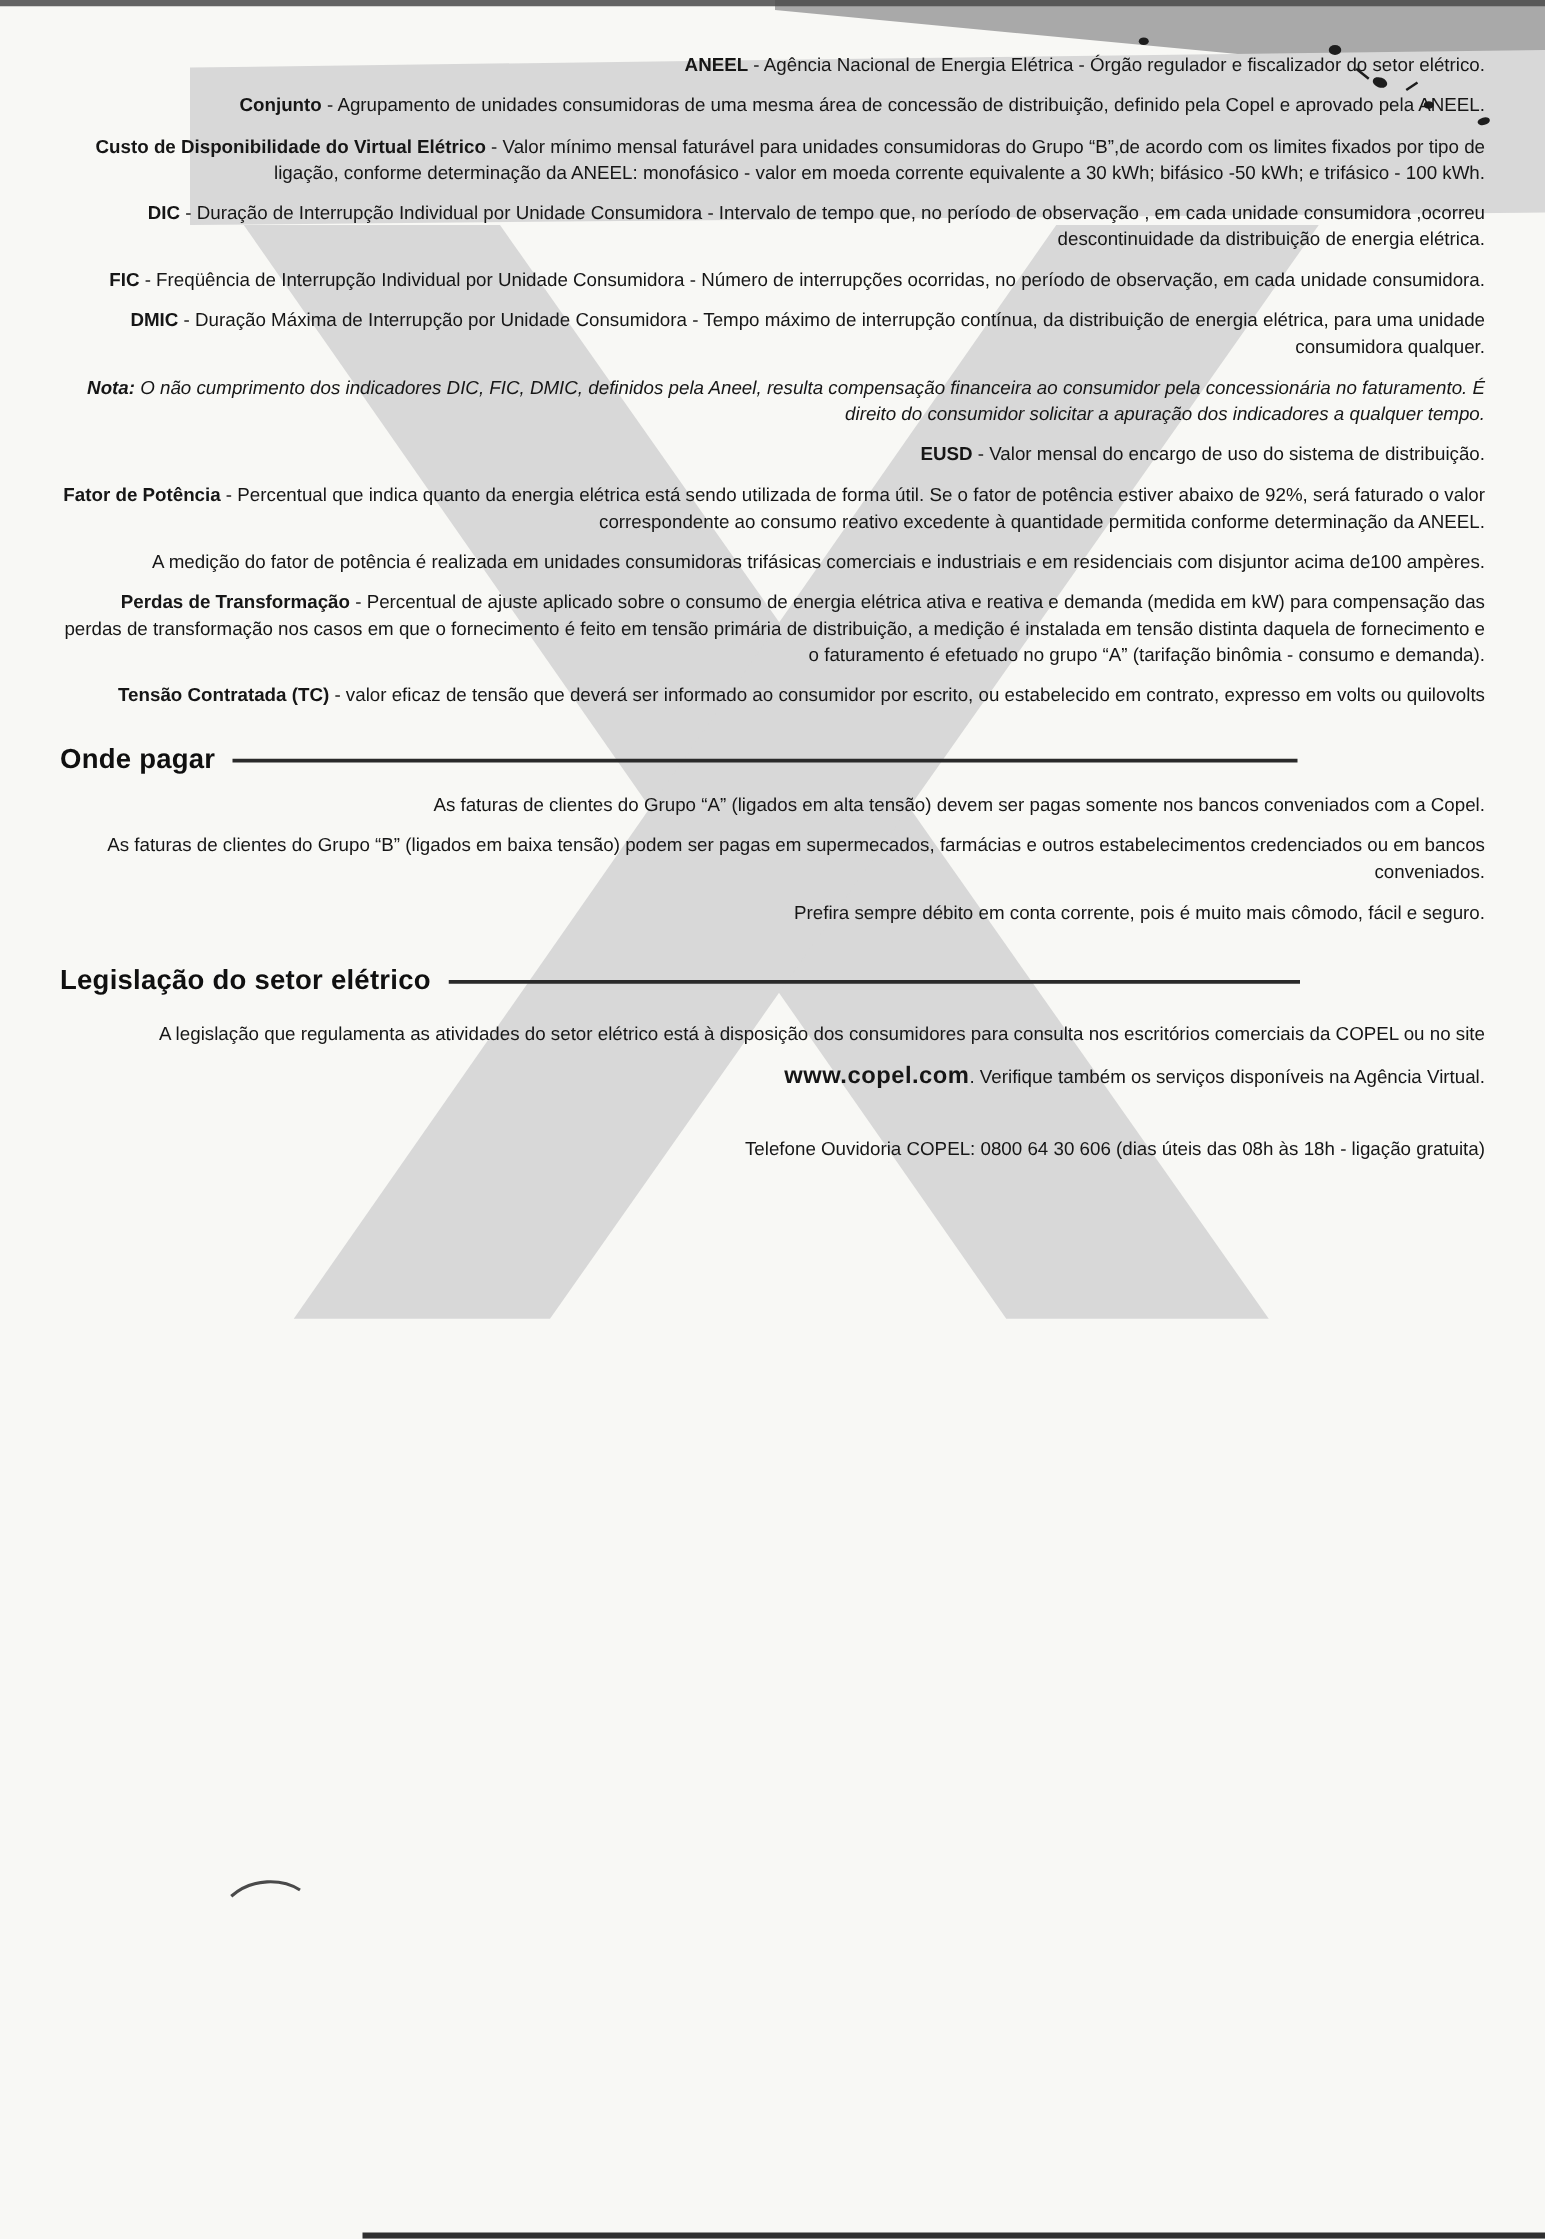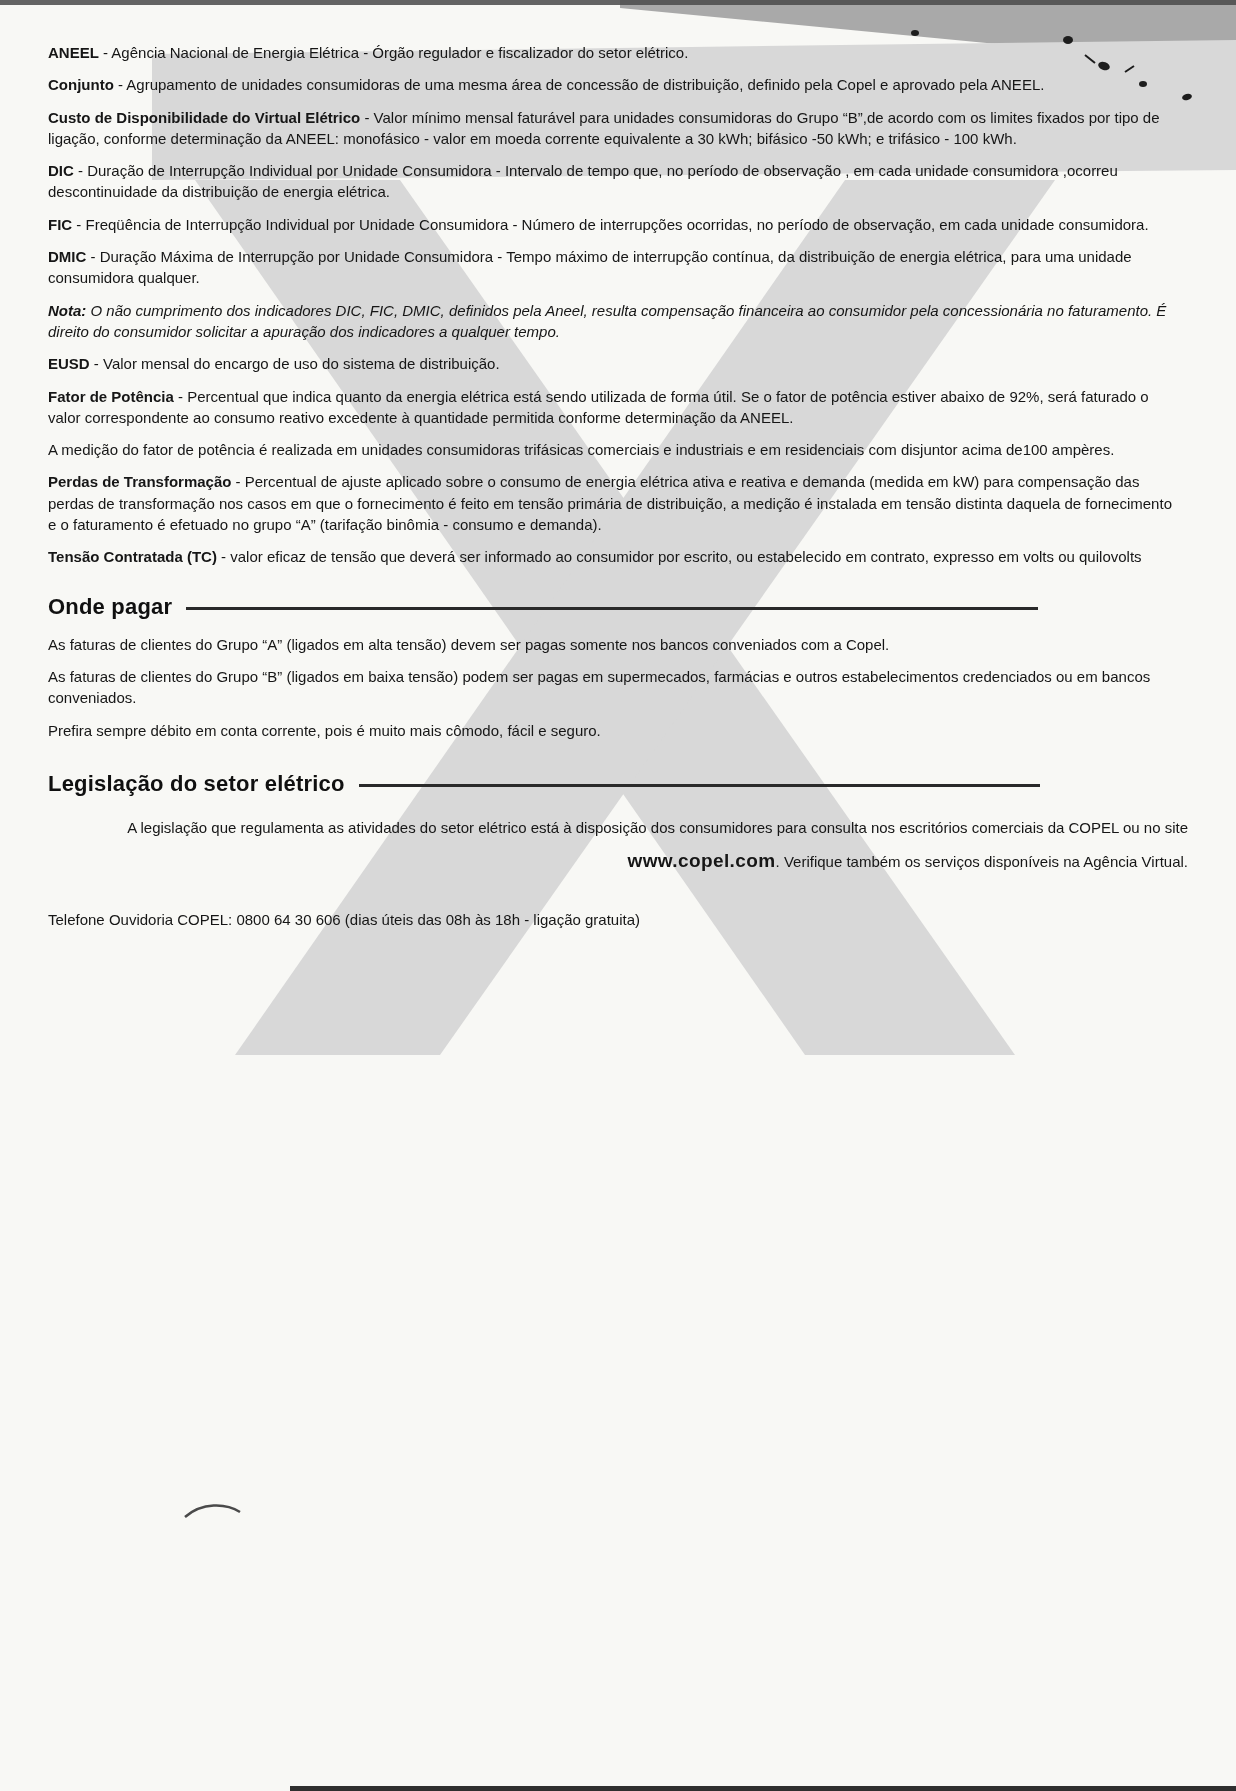--- a/index.html
+++ b/index.html
@@ -42,22 +42,22 @@
     position: relative;
     top: 2px;
   }
   .rule-vocab { margin-right: 280px; }
   .rule-onde  { margin-right: 150px; }
   .rule-leg   { margin-right: 148px; }
 
   .entry, .para {
     font-size: 15px;
     line-height: 1.42;
-    margin: 0 14px 11px 0;
-    text-align: left;
+    margin: 0 0 11px 0;
+    text-align: right;
     max-width: 1140px;
   }
   .entry b { font-weight: bold; }
   .entry.italic { font-style: italic; }
   .vocab-block { margin-top: 16px; }
   .section-gap-onde { margin-top: 26px; }
   .section-gap-leg  { margin-top: 30px; justify-content: center; }
   .onde-paras { margin-top: 14px; }
   .leg-intro {
     font-size: 15px;

